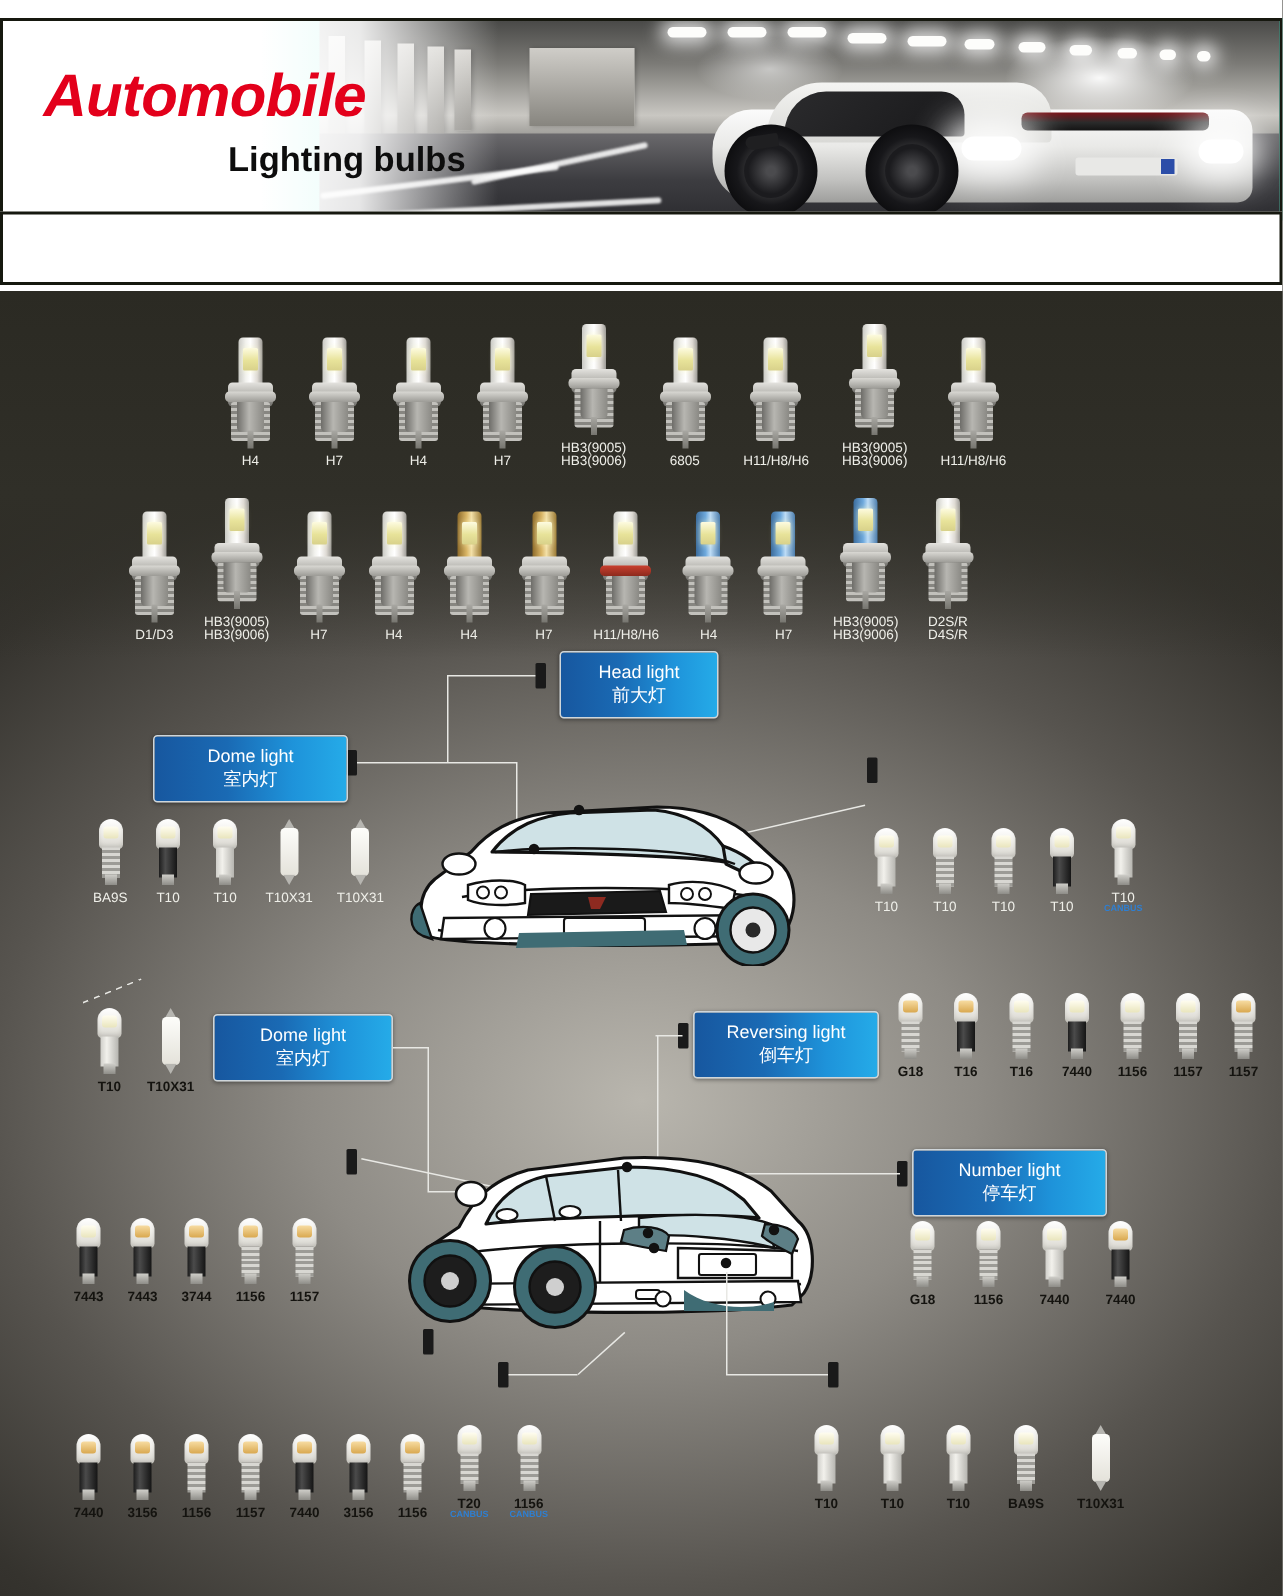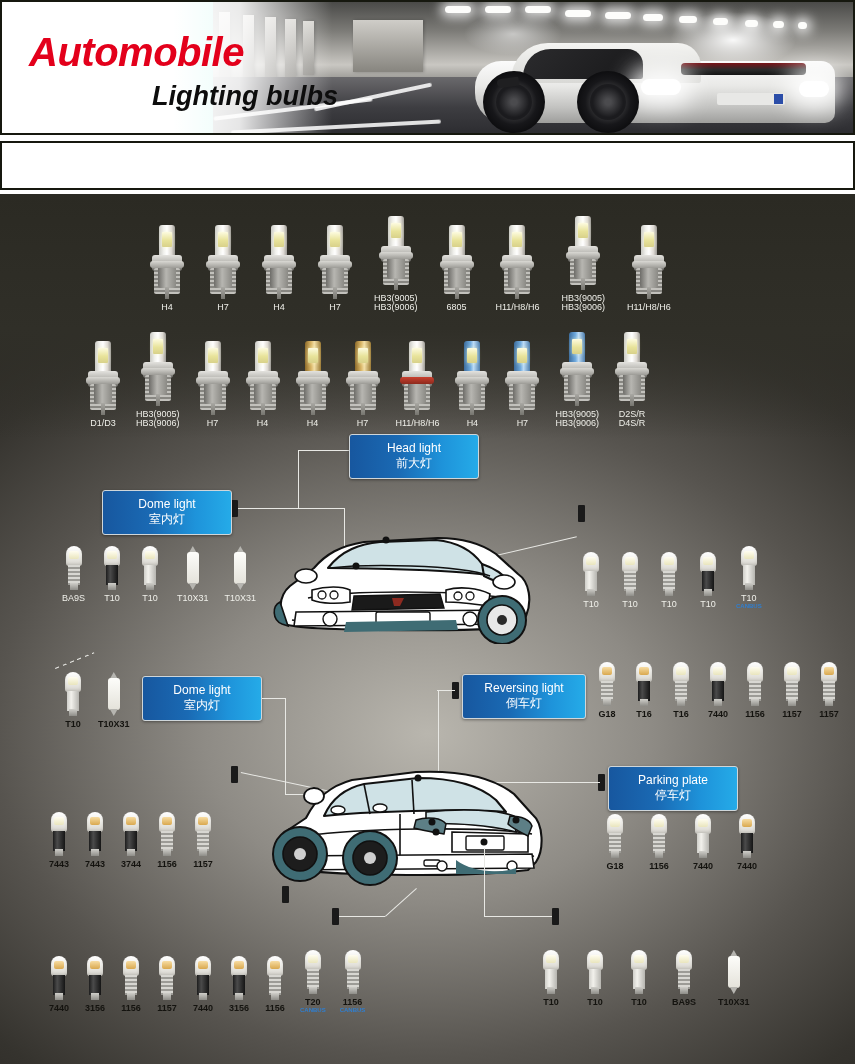--- a/index.html
+++ b/index.html
@@ -5,21 +5,21 @@
   html,body{margin:0;padding:0;}
   body{
     width:855px;height:1064px;overflow:hidden;
     font-family:"Liberation Sans","DejaVu Sans",sans-serif;
     background:#ffffff;
   }
   .page{position:relative;width:855px;height:1064px;}
 
   
   .banner{
-    position:absolute;left:0;top:0;width:855px;height:135px;
+    position:absolute;left:0;top:12px;width:855px;height:135px;
     border:2px solid #16180f;box-sizing:border-box;
     background:#5eead4;overflow:hidden;text-align:right;
   }
   .banner-photo{
     position:absolute;right:0;top:0;width:640px;height:131px;
     background:
       radial-gradient(ellipse 90px 40px at 520px 38px, rgba(255,255,255,.95), rgba(255,255,255,0) 70%),
       radial-gradient(ellipse 70px 30px at 300px 32px, rgba(255,255,255,.55), rgba(255,255,255,0) 70%),
       linear-gradient(to bottom,#4a4a48 0%,#7c7b77 22%,#c9c7c2 48%,#8e8d89 62%,#56565a 78%,#37373a 100%);
     overflow:hidden;
@@ -93,23 +93,22 @@
     background:linear-gradient(to right,#ffffff 0%,#ffffff 52%,rgba(255,255,255,.88) 72%,rgba(255,255,255,0) 100%);
   }
   .title-auto{
     position:absolute;left:27px;top:28px;
     font-size:40px;font-weight:bold;font-style:italic;color:#e3001b;
     letter-spacing:-.5px;
     font-family:"Liberation Sans","DejaVu Sans",sans-serif;
   }
   .title-sub{
     position:absolute;left:150px;top:79px;
-    font-size:27px;font-weight:bold;color:#0d0d0d;
+    font-size:23px;font-weight:bold;color:#0d0d0d;
     font-family:"Liberation Sans","DejaVu Sans",sans-serif;
-    font-style:italic;
   }
 
   
   .white-strip{
     position:absolute;left:0;top:141px;width:855px;height:49px;
     border:2px solid #16180f;box-sizing:border-box;background:#fff;
   }
 
   
   .panel{
@@ -533,21 +532,21 @@
         </div>
       </div>
 
     <div class="leader lv" style="left:298px;top:256px;height:58px;"></div>
     <div class="leader lh" style="left:298px;top:256px;width:62px;"></div>
     <div class="leader lh" style="left:234px;top:314px;width:110px;"></div>
     <div class="leader lv" style="left:344px;top:314px;height:44px;"></div>
     <div class="leader-d" style="left:448px;top:372px;width:132px;transform:rotate(-13deg);"></div>
 
     <div class="cotab" style="left:357px;top:248px;"></div>
-    <div class="callout" style="left:349px;top:240px;width:130px;">
+    <div class="callout" style="left:373px;top:240px;width:106px;">
       <span class="en">Head light</span>
       <span class="cn">前大灯</span>
     </div>
 
     <div class="cotab" style="left:231px;top:306px;"></div>
     <div class="callout" style="left:102px;top:296px;width:130px;">
       <span class="en">Dome light</span>
       <span class="cn">室内灯</span>
     </div>
 
@@ -847,21 +846,21 @@
             <div class="sb-led amber"></div>
             <div class="sb-shaft chrome"></div>
             <div class="sb-wedge"></div>
           </div>
           <div class="bulblabel lbl-dark" style="font-size: 9px;">1157</div>
         </div>
       </div>
 
     <div class="cotab" style="left:598px;top:580px;"></div>
     <div class="callout" style="left:608px;top:572px;width:130px;">
-      <span class="en">Parking plate</span>
+      <span class="en">Number light</span>
       <span class="cn">停车灯</span>
     </div>
     <div class="leader lh" style="left:492px;top:588px;width:108px;"></div>
     <div class="leader lv" style="left:492px;top:588px;height:50px;"></div>
 
     <div class="bulbrow" id="parking" style="left:604px;top:620px;gap:22px;">
         <div class="bulbcell">
           <div class="sbulb">
             <div class="sb-dome"></div>
             <div class="sb-led"></div>

